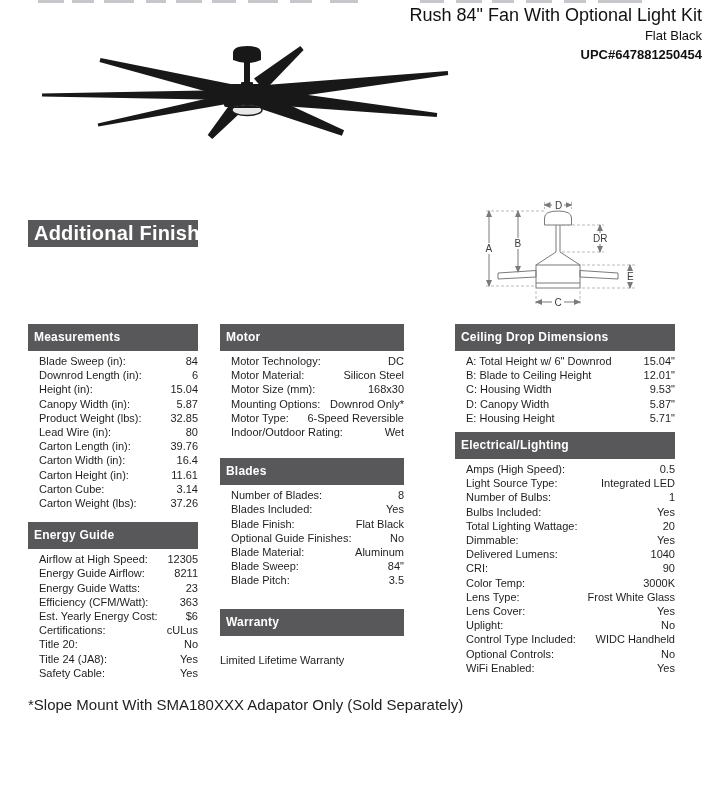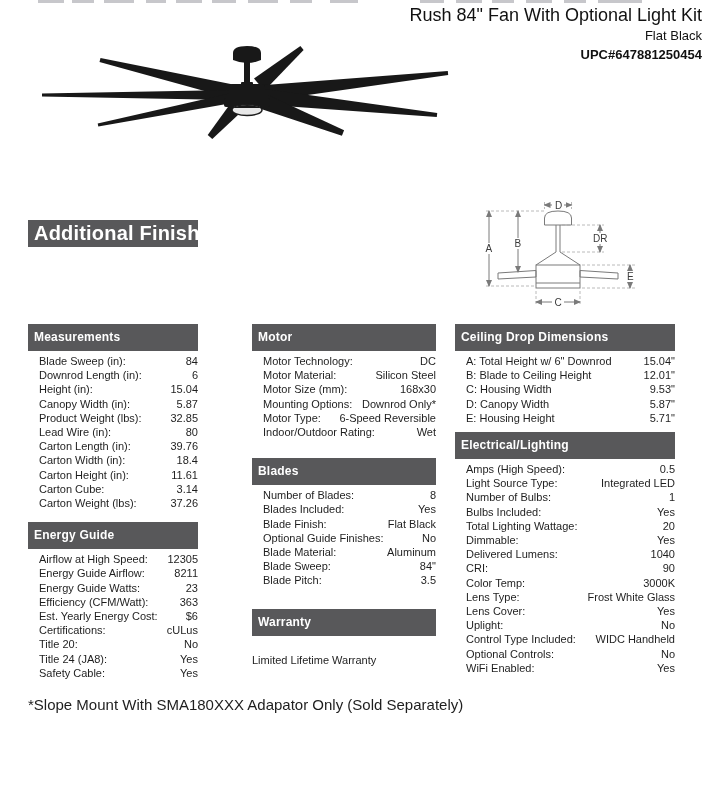--- a/index.html
+++ b/index.html
@@ -195,21 +195,21 @@
             <span class="val">80</span>
           </div>
 
           <div class="row">
             <span class="lbl">Carton Length (in):</span>
             <span class="val">39.76</span>
           </div>
 
           <div class="row">
             <span class="lbl">Carton Width (in):</span>
-            <span class="val">18.4</span>
+            <span class="val">16.4</span>
           </div>
 
           <div class="row">
             <span class="lbl">Carton Height (in):</span>
             <span class="val">11.61</span>
           </div>
 
           <div class="row">
             <span class="lbl">Carton Cube:</span>
             <span class="val">3.14</span>
@@ -266,21 +266,21 @@
           </div>
 
           <div class="row">
             <span class="lbl">Safety Cable:</span>
             <span class="val">Yes</span>
           </div>
         </div>
     </div>
   </div>
 
-  <div class="col" style="left:252px;top:324px;width:184px;">
+  <div class="col" style="left:220px;top:324px;width:184px;">
     <div class="sec">
       <div class="sec-head">Motor</div>
       <div class="rows">
 
           <div class="row">
             <span class="lbl">Motor Technology:</span>
             <span class="val">DC</span>
           </div>
 
           <div class="row">

